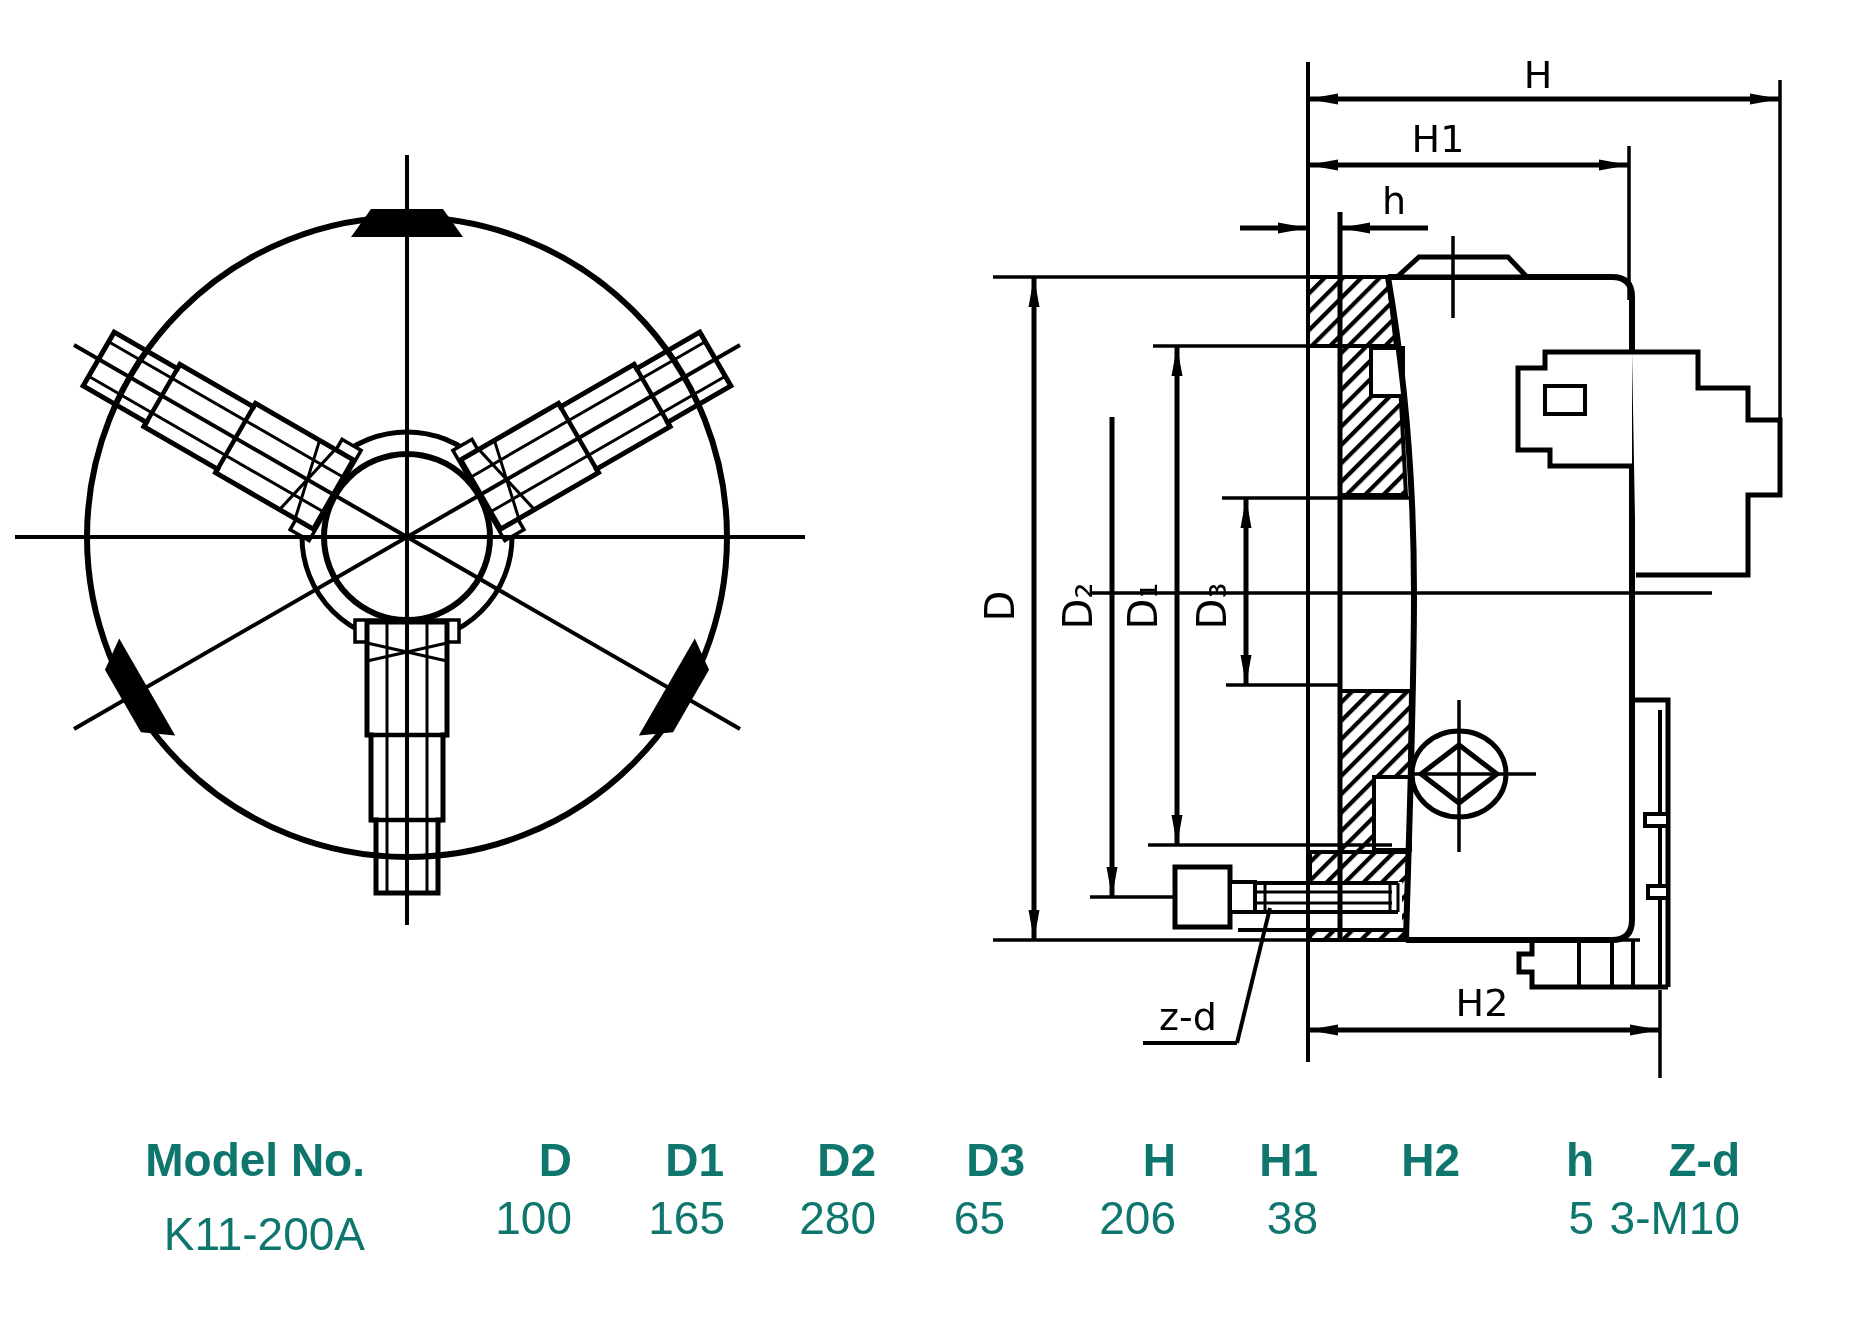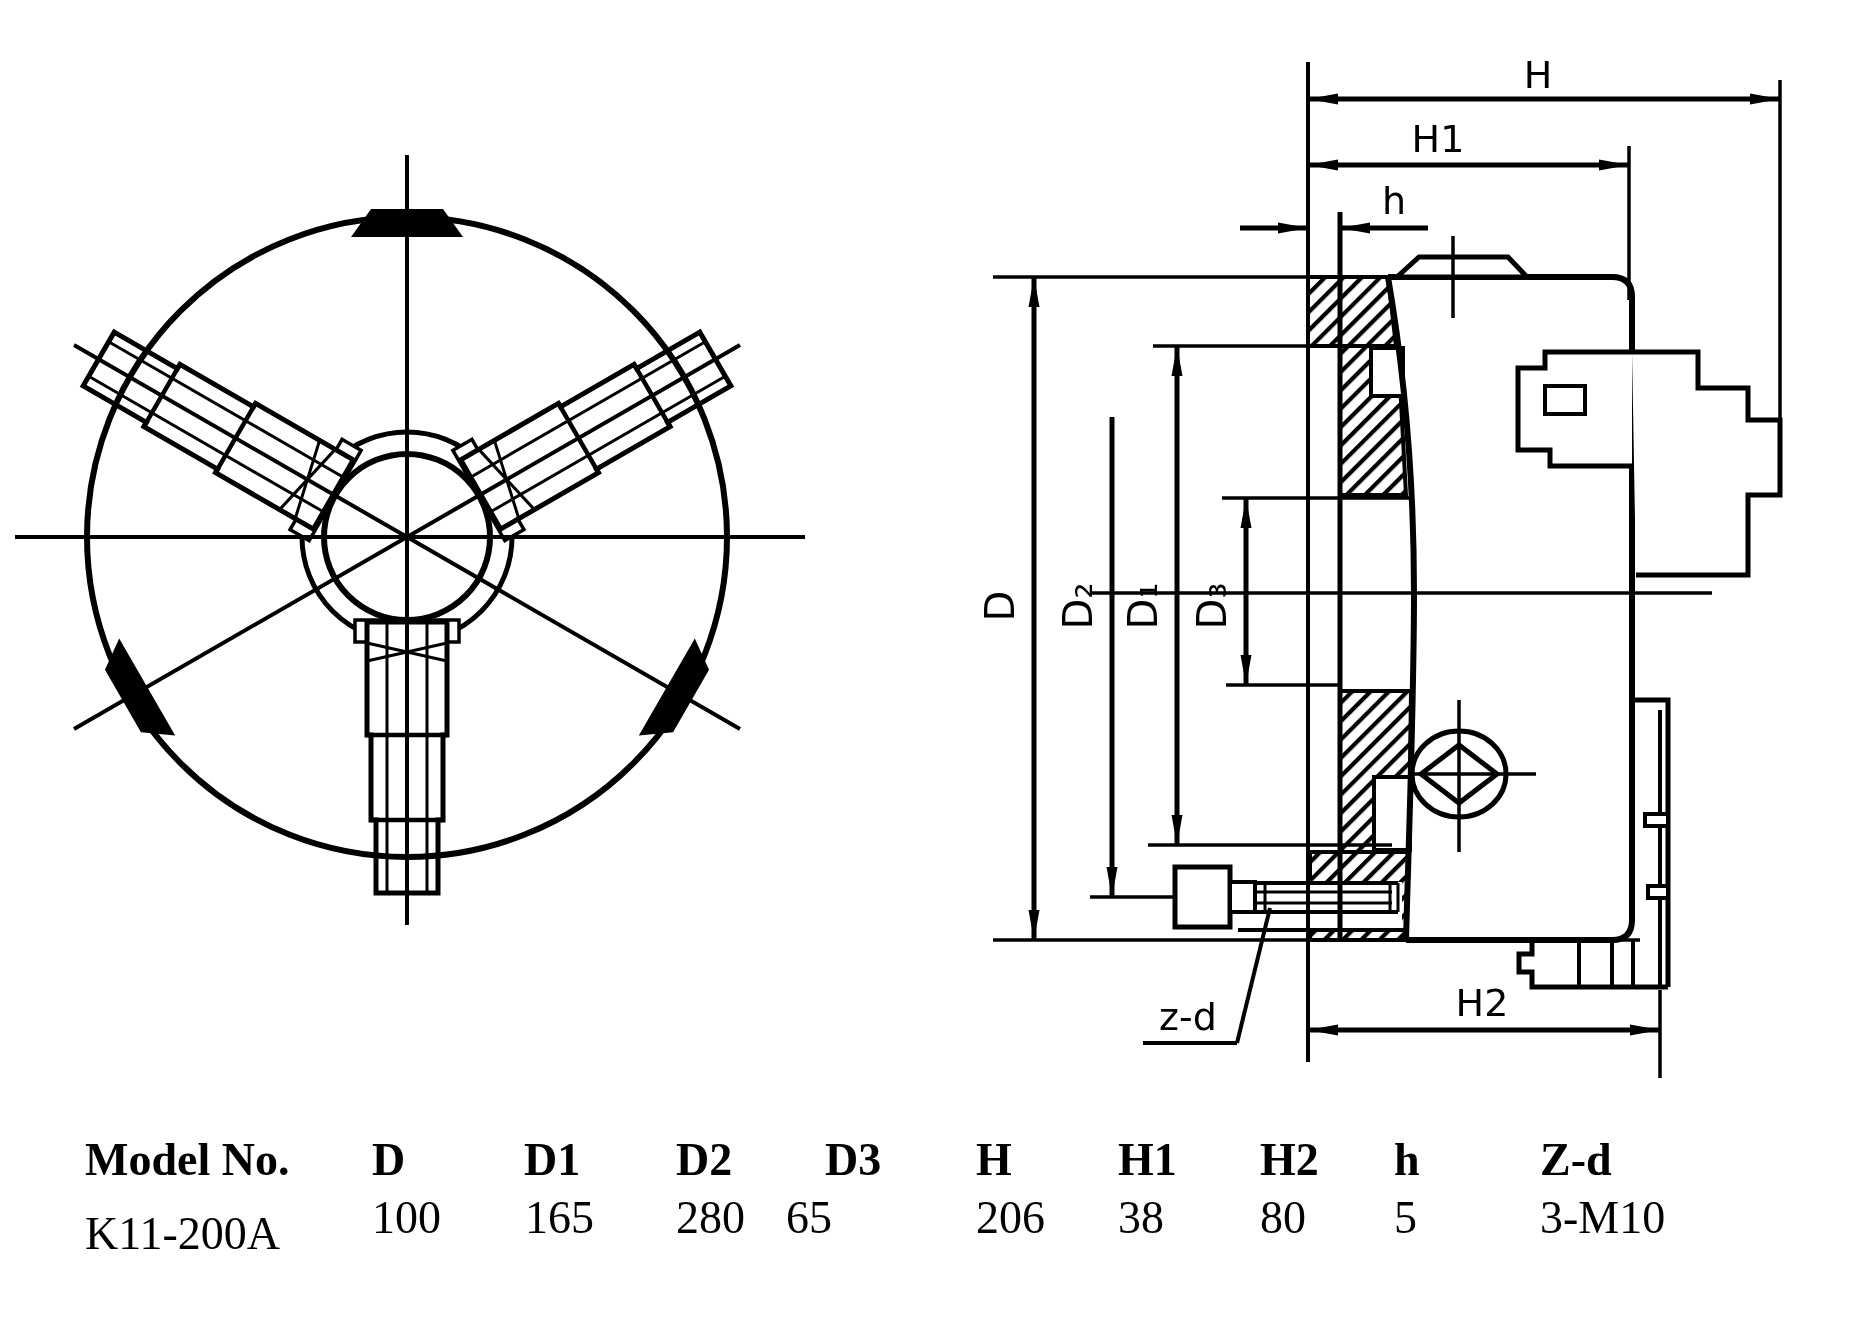--- a/index.html
+++ b/index.html
@@ -4,22 +4,22 @@
 <style>
   html,body{margin:0;padding:0;background:#ffffff;}
   body{width:1854px;height:1324px;position:relative;overflow:hidden;
        font-family:"Liberation Sans",sans-serif;}
   #stage{position:absolute;left:0;top:0;width:1854px;height:1324px;}
   svg text{font-family:"DejaVu Sans",sans-serif;fill:#000;}
   .dimlbl{font-size:38px;}
   .dimlbl-big{font-size:40px;}
   
   #spec-table{position:absolute;left:0;top:0;width:1854px;height:1324px;pointer-events:none;}
-  .hdr,.val{position:absolute;text-align:left;font-size:46px;line-height:52px;color:#000000;
-            font-family:Liberation Serif, serif;white-space:nowrap;}
+  .hdr,.val{position:absolute;text-align:right;font-size:46px;line-height:52px;color:#0f766e;
+            font-family:Liberation Sans, sans-serif;white-space:nowrap;}
   .hdr{font-weight:bold;top:1134px;}
   .val{font-weight:normal;top:1192px;}
 </style>
 </head>
 <body>
 
 <div id="stage">
 <svg width="1854" height="1324" viewBox="0 0 1854 1324" xmlns="http://www.w3.org/2000/svg">
   <defs>
     <pattern id="hatch" width="13" height="13" patternUnits="userSpaceOnUse" patternTransform="rotate(45)">
@@ -203,20 +203,19 @@
   <div class="hdr" style="left:976px; width:200px;">H</div>
   <div class="hdr" style="left:1118px;width:200px;">H1</div>
   <div class="hdr" style="left:1260px;width:200px;">H2</div>
   <div class="hdr" style="left:1394px;width:200px;">h</div>
   <div class="hdr" style="left:1540px;width:200px;">Z-d</div>
 
   <div class="val" style="left:85px;  width:280px;margin-top:16px;">K11-200A</div>
   <div class="val" style="left:372px; width:200px;">100</div>
   <div class="val" style="left:525px; width:200px;">165</div>
   <div class="val" style="left:676px; width:200px;">280</div>
-  <div class="val" style="left:786px; width:200px;">65</div>
+  <div class="val" style="left:805px; width:200px;">65</div>
   <div class="val" style="left:976px; width:200px;">206</div>
   <div class="val" style="left:1118px;width:200px;">38</div>
-  <div class="val" style="left:1260px;width:200px;">80</div>
   <div class="val" style="left:1394px;width:200px;">5</div>
   <div class="val" style="left:1540px;width:200px;">3-M10</div>
 </div>
 </div>
 
 </body></html>

